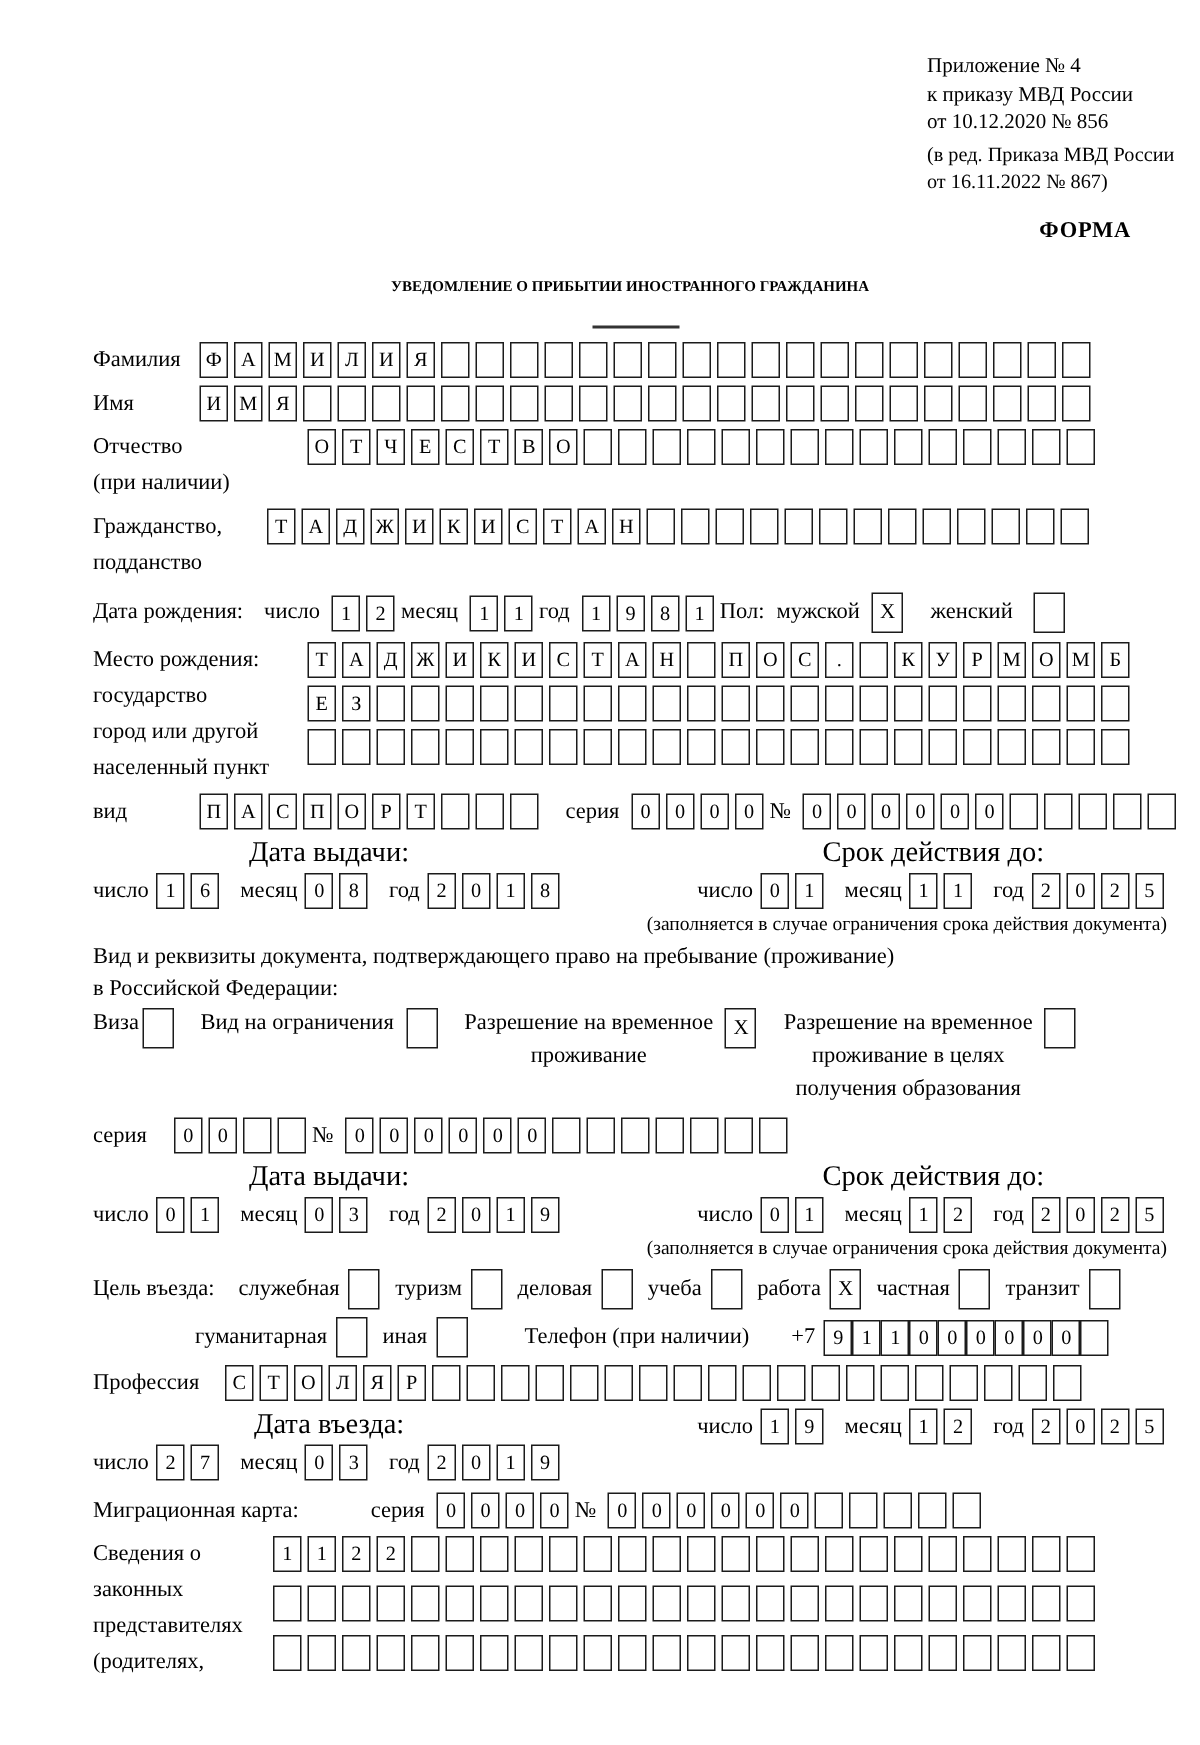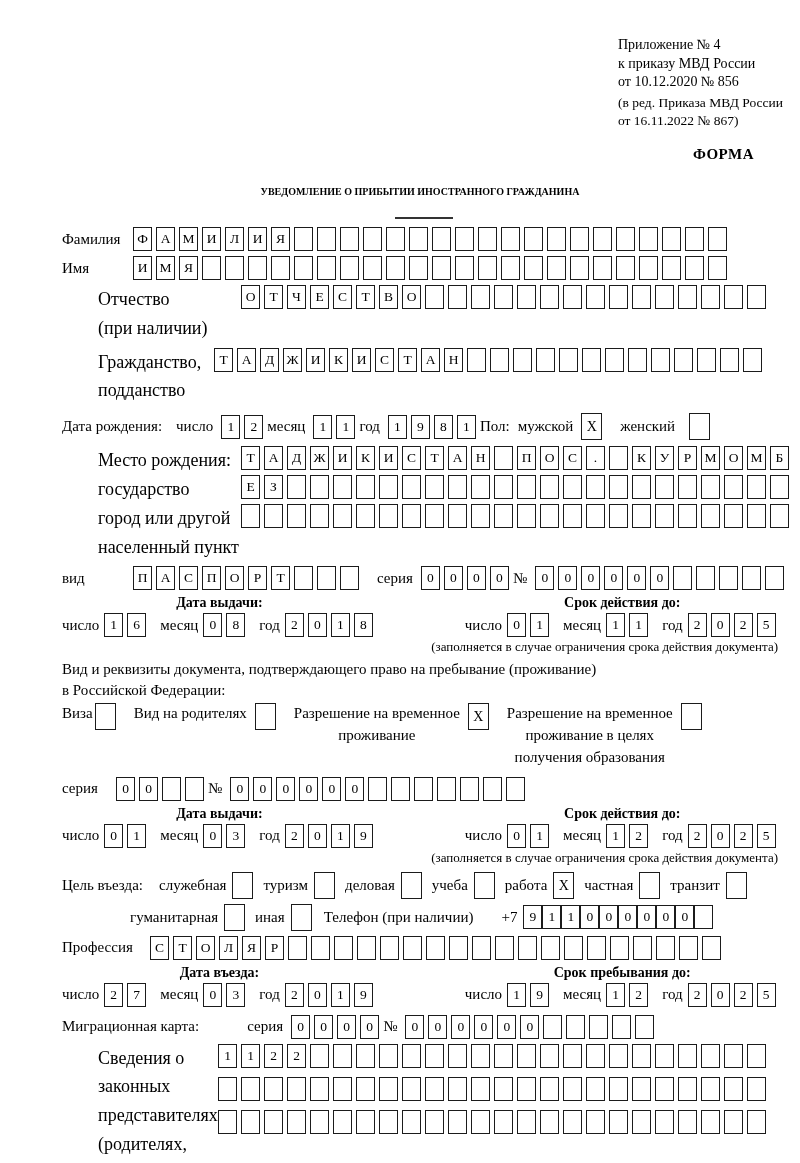--- a/index.html
+++ b/index.html
@@ -14,31 +14,31 @@
 
   .content{position:absolute;top:180px;left:62px;width:716px;}
 
   .title{text-align:center;font-weight:bold;font-size:10px;line-height:23px;}
   .t-underline{display:inline-block;width:58px;border-bottom:2px solid #333;height:14px;margin-left:8px;}
   .sect{font-weight:bold;font-size:14.6px;margin:20px 0 14px -20px;letter-spacing:.2px;}
 
   .row{display:flex;align-items:center;margin-bottom:5px;}
   .row.top{align-items:flex-start;}
   .lbl{font-size:15px;flex:0 0 auto;}
-  .mlabel{font-size:18px;line-height:1.6;flex:0 0 auto;margin-left:36px;}
+  .mlabel{font-size:15px;line-height:1.6;flex:0 0 auto;}
   .cells{display:flex;flex:0 0 auto;}
   .cellcol .cells{margin-bottom:5px;}
   .cell{display:inline-block;box-sizing:content-box;width:17px;height:22px;border:1.6px solid #1b1b1b;
         margin-right:4px;text-align:center;font-size:13.5px;line-height:22px;}
   .cb{width:19px;height:25px;line-height:25px;font-size:14px;}
   .gap8{width:8px;flex:0 0 auto;} .gap14{width:14px;flex:0 0 auto;} .gap24{width:24px;flex:0 0 auto;}
 
   .dates{display:flex;margin-bottom:2px;}
   .dgroup{flex:0 0 auto;}
-  .dgroup .dheading{text-align:center;font-size:14px;margin-bottom:2px;font-weight:bold;}
+  .dgroup .dheading{text-align:center;font-size:19px;margin-bottom:2px;}
   .dcells{display:flex;align-items:center;}
   .dcells .lbl{margin-right:5px;}
   .dcells .mid{margin:0 5px 0 10px;}
   .note{font-size:13px;text-align:right;margin:0 0 6px 0;}
   .docheading{text-align:center;font-weight:bold;font-size:14.6px;margin:4px 0 6px 0;}
   .plain{font-size:15px;margin-bottom:4px;}
 
   .optrow{display:flex;align-items:flex-start;margin:4px 0 8px 0;}
   .opt{display:flex;align-items:flex-start;margin-right:14px;}
   .opt .olabel{font-size:15px;line-height:1.45;margin-right:8px;}
@@ -415,21 +415,21 @@
 
     <div class="plain">Вид и реквизиты документа, подтверждающего право на пребывание (проживание)</div>
     <div class="plain">в Российской Федерации:</div>
 
     <div class="optrow">
       <div class="opt">
         <span class="olabel" style="margin-right:2px;">Виза</span>
         <span class="cell cb"></span>
       </div>
       <div class="opt">
-        <span class="olabel">Вид на родителях</span>
+        <span class="olabel">Вид на ограничения</span>
         <span class="cell cb"></span>
       </div>
       <div class="opt">
         <span class="olabel center"><span>Разрешение на временное</span><br><span>проживание</span></span>
         <span class="cell cb">X</span>
       </div>
       <div class="opt" style="margin-right:0;">
         <span class="olabel center"><span>Разрешение на временное</span><br><span>проживание в целях</span><br><span>получения образования</span></span>
         <span class="cell cb"></span>
       </div>
@@ -526,21 +526,21 @@
       <span class="cell cb"></span>
       <span class="olabel">транзит</span>
       <span class="cell cb"></span>
     </div>
 
     <div class="row purpose" style="margin-left:68px;">
       <span class="olabel" style="margin-left:0;">гуманитарная</span>
       <span class="cell cb"></span>
       <span class="olabel">иная</span>
       <span class="cell cb"></span>
-      <span class="olabel" style="margin-left:12px;">Телефон (при наличии)</span>
+      <span class="olabel" style="margin-left:38px;">Телефон (при наличии)</span>
       <span class="olabel" style="margin-left:22px;">+7</span>
       <span class="cells">
           <span class="cell">9</span>
           <span class="cell">1</span>
           <span class="cell">1</span>
           <span class="cell">0</span>
           <span class="cell">0</span>
           <span class="cell">0</span>
           <span class="cell">0</span>
           <span class="cell">0</span>
@@ -597,21 +597,20 @@
           <span class="lbl mid">год</span>
           <span class="cells">
               <span class="cell">2</span>
               <span class="cell">0</span>
               <span class="cell">1</span>
               <span class="cell">9</span>
             </span>
         </div>
       </div>
       <div class="dgroup" style="margin-left:88px;">
-        <div class="dheading">Срок пребывания до:</div>
         <div class="dcells">
           <span class="lbl">число</span>
           <span class="cells">
               <span class="cell">1</span>
               <span class="cell">9</span>
             </span>
           <span class="lbl mid">месяц</span>
           <span class="cells">
               <span class="cell">1</span>
               <span class="cell">2</span>

